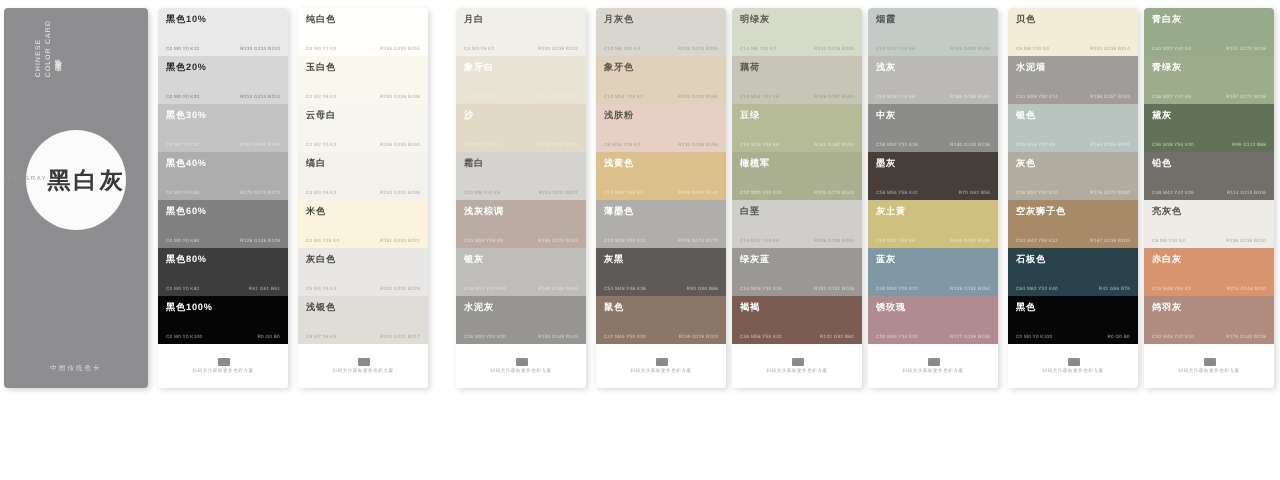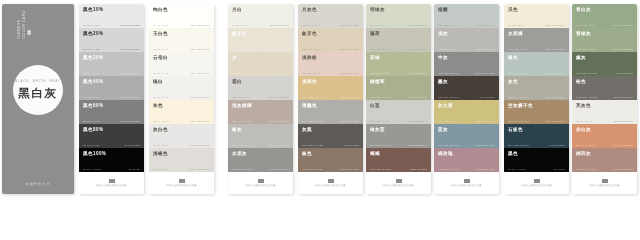--- a/index.html
+++ b/index.html
@@ -37,22 +37,22 @@
     letter-spacing:.6px;
     line-height:5px;
     white-space:nowrap;
   }
   .cover-vtext span{display:block;}
   .cover-circle{
     position:absolute;left:50%;top:86px;
     transform:translate(-50%,-50%);
     width:50px;height:50px;border-radius:50%;
     background:#fbfbfb;
-    display:flex;flex-direction:column;
-    align-items:center;justify-content:center;
+    display:flex;flex-direction:row;
+    align-items:center;justify-content:flex-end;
   }
   .cover-circle .en{
     font-size:2.9px;color:#9a9a9c;letter-spacing:.85px;
     margin-bottom:3px;white-space:nowrap;
   }
   .cover-circle .cn{
     font-size:11.5px;color:#3a3a3c;letter-spacing:1.6px;
     font-weight:600;white-space:nowrap;
   }
   .cover-foot{

